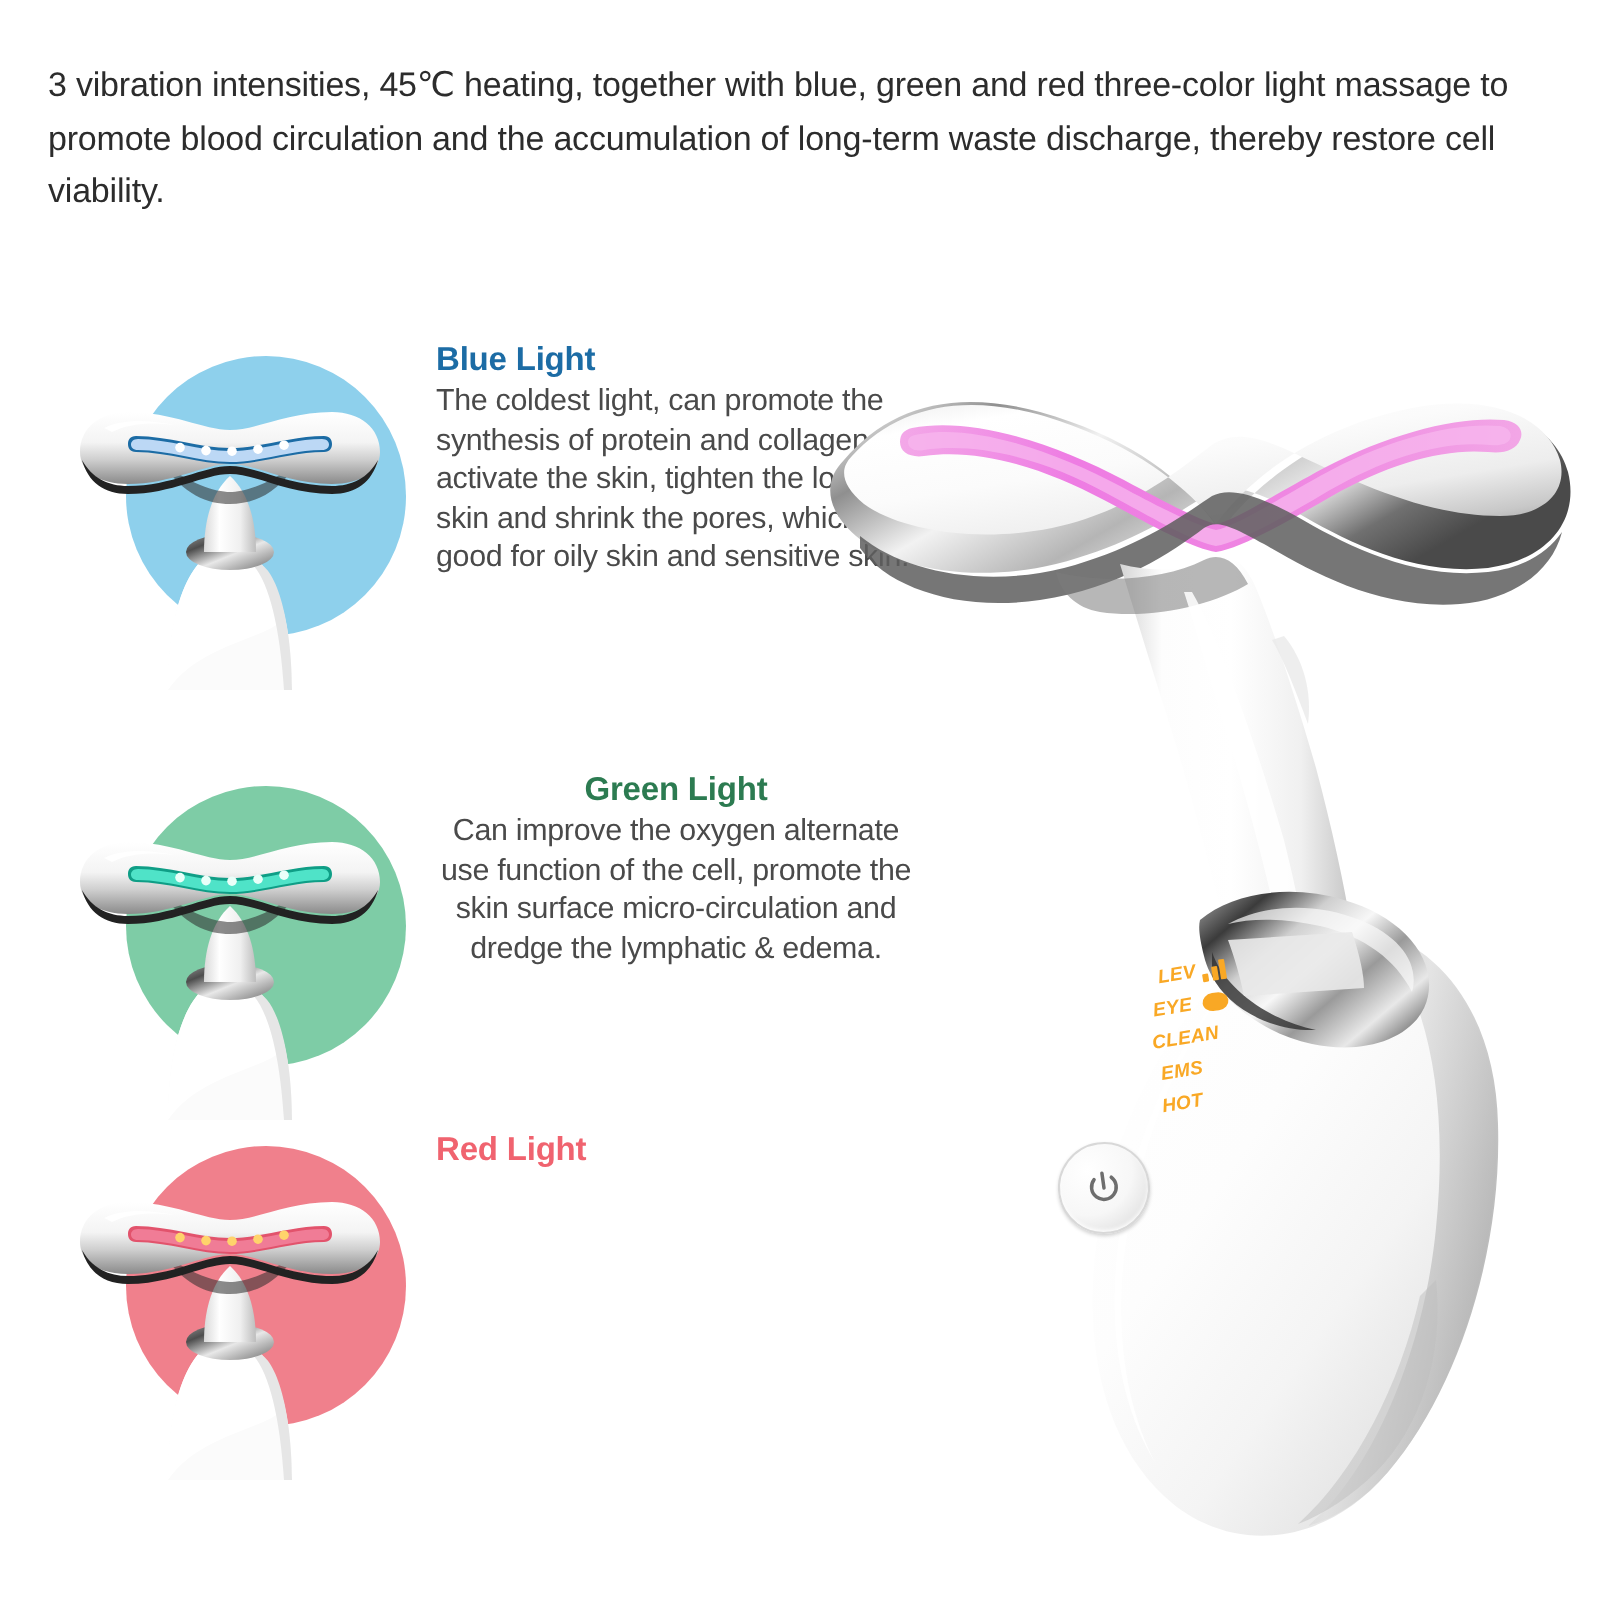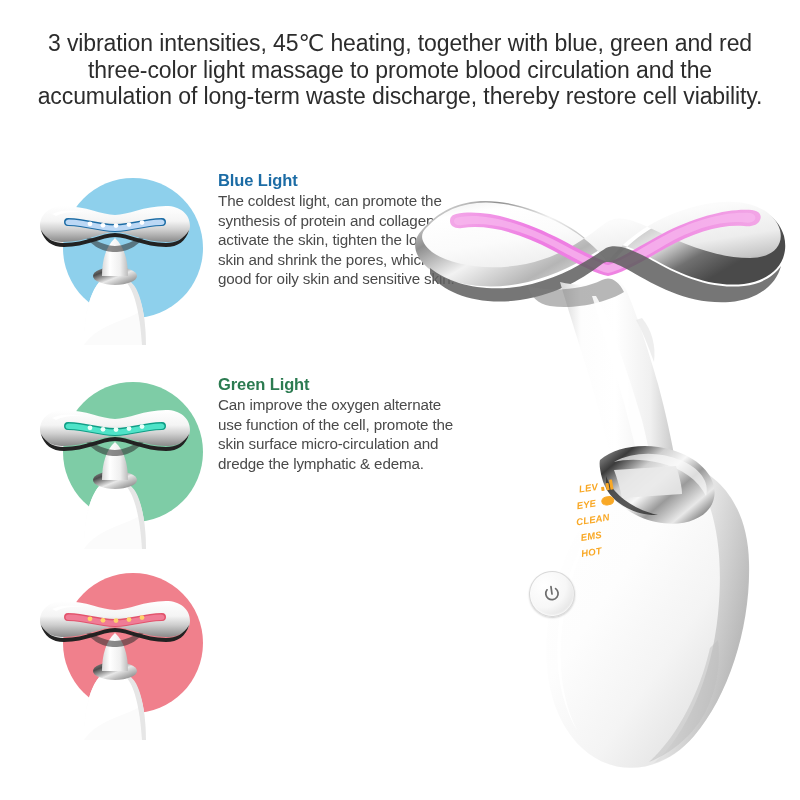--- a/index.html
+++ b/index.html
@@ -23,38 +23,37 @@
     height: 800px;
     background: #ffffff;
   }
 
   
   .headline {
     position: absolute;
     left: 24px;
     top: 30px;
     width: 752px;
-    font-size: 23px;
+    font-size: 17px;
     line-height: 26.5px;
     color: #2c2c2c;
     letter-spacing: -0.1px;
     font-weight: 400;
-    text-align: center;
   }
 
   
   .feature {
     position: absolute;
     left: 0;
     width: 470px;
     height: 175px;
     text-decoration: underline;
   }
   .feature-blue  { top: 170px; }
-  .feature-green { top: 374px; }
+  .feature-green { top: 385px; text-align: center; }
   .feature-red   { top: 565px; }
 
   .thumb-wrap {
     position: absolute;
     left: 28px;
     top: 0;
     width: 175px;
     height: 175px;
   }
 
@@ -322,20 +321,21 @@
         <path d="M41 49.5 C56 49.5 72 55.5 87 55.5 C102 55.5 118 49.5 133 49.5 C135.5 49.5 136.5 51 136.5 52.2 C136.5 53.6 135.5 55 133 55 C118 55 102 61 87 61 C72 61 56 55 41 55 C38.5 55 37.5 53.6 37.5 52.2 C37.5 51 38.5 49.5 41 49.5 Z" fill="#f07c96"></path>
         <circle cx="62" cy="53.8" r="2.4" fill="#ffd36b"></circle>
         <circle cx="75" cy="55.3" r="2.4" fill="#ffd36b"></circle>
         <circle cx="88" cy="55.6" r="2.4" fill="#ffd36b"></circle>
         <circle cx="101" cy="54.6" r="2.4" fill="#ffd36b"></circle>
         <circle cx="114" cy="52.6" r="2.4" fill="#ffd36b"></circle>
         <path d="M24 44 C34 39 48 40 62 43 C52 41 38 41 28 46 Z" fill="#ffffff" opacity="0.9"></path>
       </svg>
     </div>
     <div class="text-block">
+      <div class="feat-title title-red">Red Light</div>
     </div>
   </div>
 
   <div class="device-stage">
     <svg class="device-svg" width="400" height="600" viewBox="0 0 400 600">
       <defs>
         <linearGradient id="headTop" x1="0.05" y1="0" x2="0.95" y2="1">
           <stop offset="0%" stop-color="#efefef"></stop>
           <stop offset="14%" stop-color="#ffffff"></stop>
           <stop offset="42%" stop-color="#fbfbfb"></stop>

